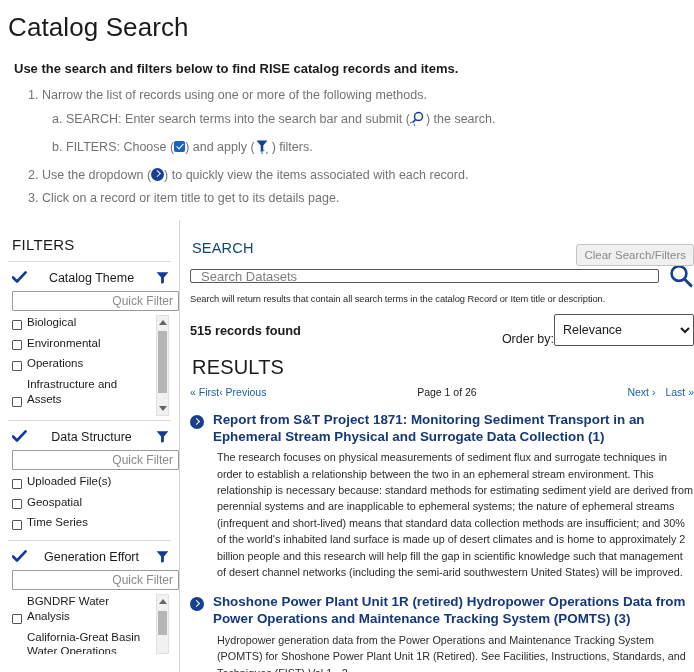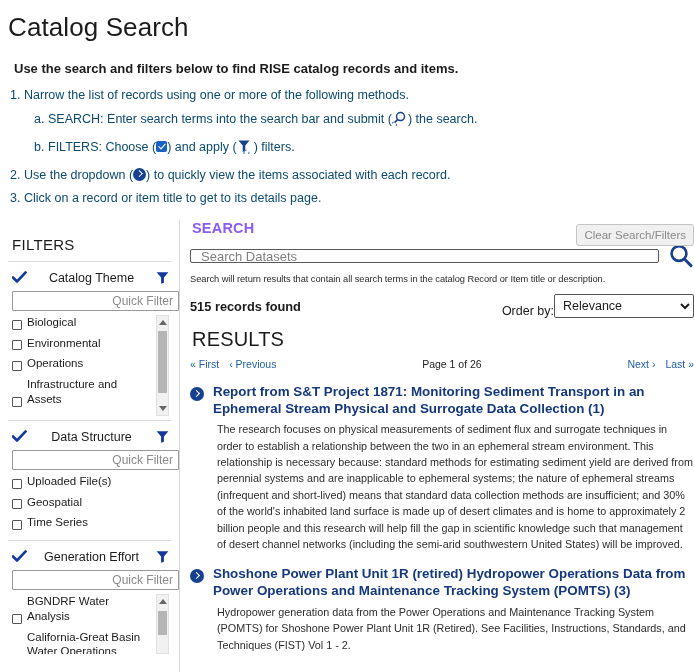--- a/index.html
+++ b/index.html
@@ -22,23 +22,23 @@
     letter-spacing: .1px;
   }
   .lede {
     font-size: 13px;
     font-weight: bold;
     color: #1b1b1b;
     margin: 18px 0 0 14px;
   }
   ol.steps {
     margin: 12px 0 0 0;
-    padding-left: 24px;
+    padding-left: 42px;
     font-size: 12.5px;
-    color: #0c4a6e;
+    color: #737373;
   }
   ol.steps > li { margin-bottom: 7px; line-height: 1.25; }
   ol.sub {
     list-style-type: lower-alpha;
     margin: 7px 0 7px 0;
     padding-left: 24px;
   }
   ol.sub > li { margin-bottom: 9px; line-height: 1.25; }
 
   
@@ -125,21 +125,21 @@
     background: #f1f1f1; border: 1px solid #e0e0e0;
   }
   .sbar .arw {
     width: 100%; height: 13px; display: flex; align-items: center; justify-content: center;
   }
   .tri-up { width: 0; height: 0; border-left: 4px solid transparent; border-right: 4px solid transparent; border-bottom: 5px solid #666; }
   .tri-dn { width: 0; height: 0; border-left: 4px solid transparent; border-right: 4px solid transparent; border-top: 5px solid #666; }
   .sbar .thumb { position: absolute; left: 1px; right: 1px; background: #b5b5b5; }
 
   
-  .search-label { font-size: 14.5px; color: #8b5cf6; margin: 0 0 0 2px; letter-spacing: .2px; font-weight: bold; }
+  .search-label { font-size: 14.5px; color: #0c4a6e; margin: 20px 0 0 2px; letter-spacing: .2px; }
   .clear-btn {
     position: absolute; right: 0; top: 4px;
     font-family: "Liberation Sans", sans-serif; font-size: 11.5px;
     color: #8a8a8a; background: #f0f0f0;
     border: 1px solid #c4c4c4; border-radius: 3px;
     padding: 4px 7px; cursor: default;
   }
   .search-row { display: flex; align-items: center; gap: 9px; margin-top: 7px; }
   .search-input {
     flex: 1 1 auto; height: 14px;
@@ -152,30 +152,30 @@
   .hint { font-size: 9.3px; color: #2a2a2a; margin-top: 5px; letter-spacing: -.05px; }
 
   .count-row {
     display: flex; align-items: center; justify-content: space-between;
     margin-top: 10px;
   }
   .count { font-size: 12.8px; font-weight: bold; color: #1b1b1b; }
   .order-wrap { display: flex; align-items: flex-end; }
   .order-lbl { font-size: 12.5px; color: #1b1b1b; }
   .order-sel {
-    width: 140px; height: 24px;
+    width: 140px; height: 32px;
     font-family: "Liberation Sans", sans-serif; font-size: 12.5px;
     border: 1px solid #555; border-radius: 2px; background: #fff;
     color: #1b1b1b; padding: 0 4px;
   }
 
   .results-label { font-size: 20px; color: #1b1b1b; margin: 10px 0 6px 2px; letter-spacing: .2px; }
 
   .pager { display: flex; align-items: center; margin-top: 7px; font-size: 10.5px; }
-  .pager .left { flex: 0 0 auto; display: flex; gap: 10px; }
+  .pager .left { flex: 0 0 auto; display: flex; }
   .pager .mid { flex: 1 1 auto; text-align: center; color: #1b1b1b; font-size: 10.5px; }
   .pager .right { flex: 0 0 auto; display: flex; gap: 10px; }
   .pager a { color: #1f5fa9; text-decoration: none; cursor: pointer; }
 
   .record { display: flex; gap: 9px; margin-top: 14px; }
   .rec-toggle { flex: 0 0 auto; margin-top: 3px; }
   .bullet-circ {
     display: block; width: 14px; height: 14px; border-radius: 50%;
     background: #17418f; position: relative;
   }

